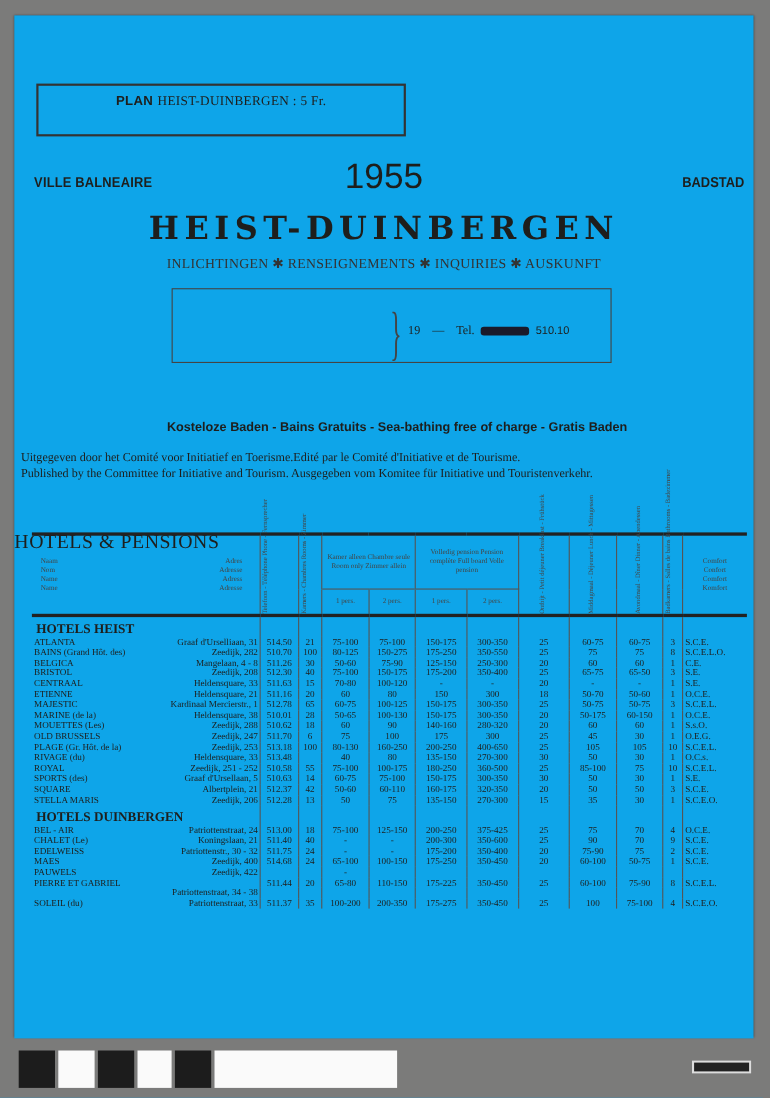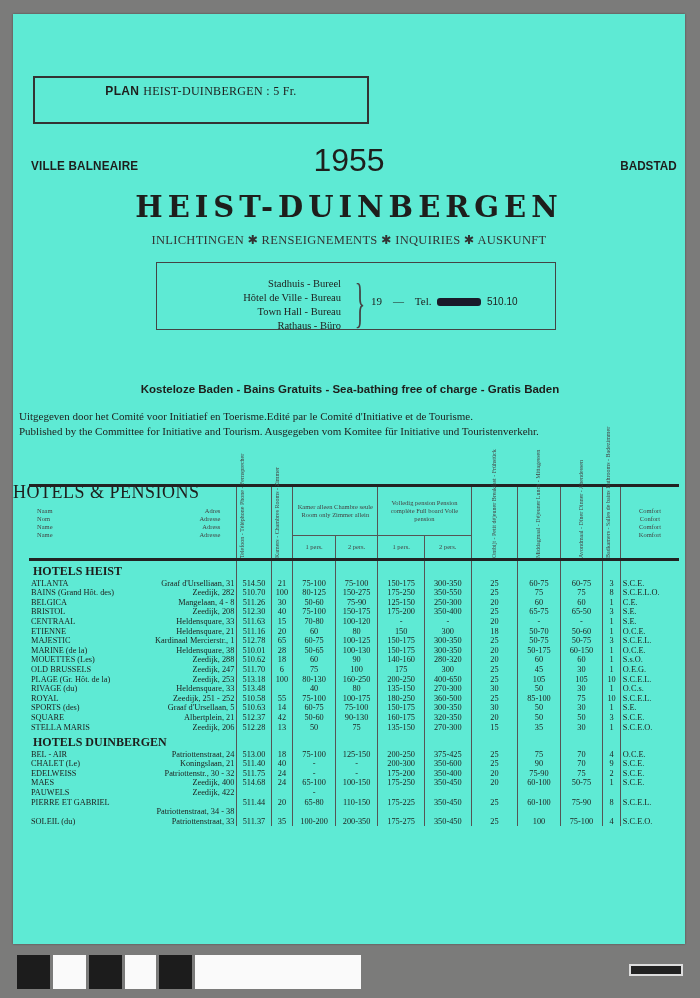--- a/index.html
+++ b/index.html
@@ -1,34 +1,34 @@
 <!DOCTYPE html>
 <html><head>
 <meta charset="utf-8">
 <style>
   html, body { margin:0; padding:0; }
   body { width:700px; height:998px; background:#7b7b7a; position:relative; overflow:hidden; font-family:"Liberation Serif", serif; color:#1e1e1c; }
-  .sheet { position:absolute; left:13px; top:14px; width:672px; height:930px; background:#5eead4; box-shadow:0 0 2px rgba(0,0,0,0.4); }
+  .sheet { position:absolute; left:13px; top:14px; width:672px; height:930px; background:#0ea5e9; box-shadow:0 0 2px rgba(0,0,0,0.4); }
   .abs { position:absolute; }
   .planbox { left:20px; top:62px; width:336px; height:48px; border:2px solid #333; box-sizing:border-box; text-align:center; }
   .planbox .l1 { margin-top:6px; font-size:12px; letter-spacing:0.3px; }
   .planbox .l1 b { font-family:"Liberation Sans", sans-serif; font-weight:bold; margin-right:4px; }
   .planbox .l2 { font-size:7.5px; margin-top:3px; color:#444; }
   .ville { left:18px; top:144px; font-family:"Liberation Sans", sans-serif; font-weight:bold; font-size:13px; letter-spacing:0.2px; transform:scaleX(0.9); transform-origin:left; }
   .badstad { right:8px; top:144px; font-family:"Liberation Sans", sans-serif; font-weight:bold; font-size:13px; transform:scaleX(0.9); transform-origin:right; }
   .year { left:0; width:672px; top:128px; text-align:center; font-family:"Liberation Sans", sans-serif; font-size:32px; }
   .title { left:0; width:672px; top:176px; text-align:center; font-family:"DejaVu Serif", serif; font-weight:bold; font-size:29px; letter-spacing:5px; }
   .inquiries { left:0; width:672px; top:218px; text-align:center; font-size:12.5px; letter-spacing:0.3px; color:#333; }
   .addrbox { left:143px; top:248px; width:400px; height:68px; border:1.5px solid #444; box-sizing:border-box; }
   .addrbox .names { position:absolute; right:214px; top:14px; text-align:right; font-size:10.5px; line-height:14px; }
   .addrbox .brace { position:absolute; left:190px; top:12px; font-size:54px; line-height:56px; font-weight:100; color:#444; transform:scaleX(0.4); }
   .addrbox .tel { position:absolute; left:214px; top:32px; font-size:11px; }
   .addrbox .tel .redact { display:inline-block; width:44px; height:8px; background:#1a1a2a; border-radius:3px; vertical-align:middle; margin:0 3px; }
   .addrbox .tel .num { font-family:"Liberation Sans", sans-serif; font-size:10px; }
-  .sea { left:1px; width:672px; top:369px; text-align:center; font-family:"Liberation Sans", sans-serif; font-weight:bold; font-size:11.5px; }
+  .sea { left:12px; width:672px; top:369px; text-align:center; font-family:"Liberation Sans", sans-serif; font-weight:bold; font-size:11.5px; }
   .pub1 { left:6px; top:396px; width:664px; font-size:11px; display:flex; }
   .pub2 { left:6px; top:411px; width:664px; font-size:11px; }
   .hp { left:0; width:672px; top:438px; text-align:left; font-size:18px; letter-spacing:0.5px;margin-top:30px; }
   table.hotels { position:absolute; left:16px; top:470px; width:650px; border-collapse:collapse; font-size:8.3px; line-height:9.6px; }
   table.hotels th, table.hotels td { padding:0 2px; }
   table.hotels thead tr.h1 th { border-top:3px solid #222; }
   table.hotels thead tr:last-child th, table.hotels thead th.rs { border-bottom:3px solid #222; }
   table.hotels th { font-weight:normal; font-size:6.5px; line-height:8px; color:#444; }
   .vcol { border-left:1px solid #555; }
   .vtext { writing-mode:vertical-rl; transform:rotate(180deg); font-size:6px; line-height:7px; height:70px; white-space:nowrap; }
@@ -51,26 +51,20 @@
     <div class="l1"><b>PLAN</b><span>HEIST-DUINBERGEN : 5 Fr.</span></div>
   </div>
 
   <div class="abs ville">VILLE BALNEAIRE</div>
   <div class="abs year">1955</div>
   <div class="abs badstad">BADSTAD</div>
   <div class="abs title">HEIST-DUINBERGEN</div>
   <div class="abs inquiries">INLICHTINGEN ✱ RENSEIGNEMENTS ✱ INQUIRIES ✱ AUSKUNFT</div>
 
   <div class="abs addrbox">
-    <div class="names">
-      <div>Stadhuis - Bureel</div>
-      <div>Hôtel de Ville - Bureau</div>
-      <div>Town Hall - Bureau</div>
-      <div>Rathaus - Büro</div>
-    </div>
     <div class="brace">}</div>
     <div class="tel">
       <span>19</span>
       &nbsp;&nbsp;&nbsp;<span>—</span>&nbsp;&nbsp;&nbsp;
       <span>Tel.</span>
       <span class="redact"></span>
       <span class="num">510.10</span>
     </div>
   </div>
 
@@ -391,21 +385,21 @@
           <td class="cf">S.E.</td>
         </tr>
         <tr>
           <td class="nm">
             <span class="n">SQUARE</span>
             <span class="a">Albertplein, 21</span>
           </td>
           <td class="c">512.37</td>
           <td class="c">42</td>
           <td class="c">50-60</td>
-          <td class="c">90-130</td>
+          <td class="c">60-110</td>
           <td class="c">160-175</td>
           <td class="c">320-350</td>
           <td class="c">20</td>
           <td class="c">50</td>
           <td class="c">50</td>
           <td class="c">3</td>
           <td class="cf">S.C.E.</td>
         </tr>
         <tr>
           <td class="nm">

